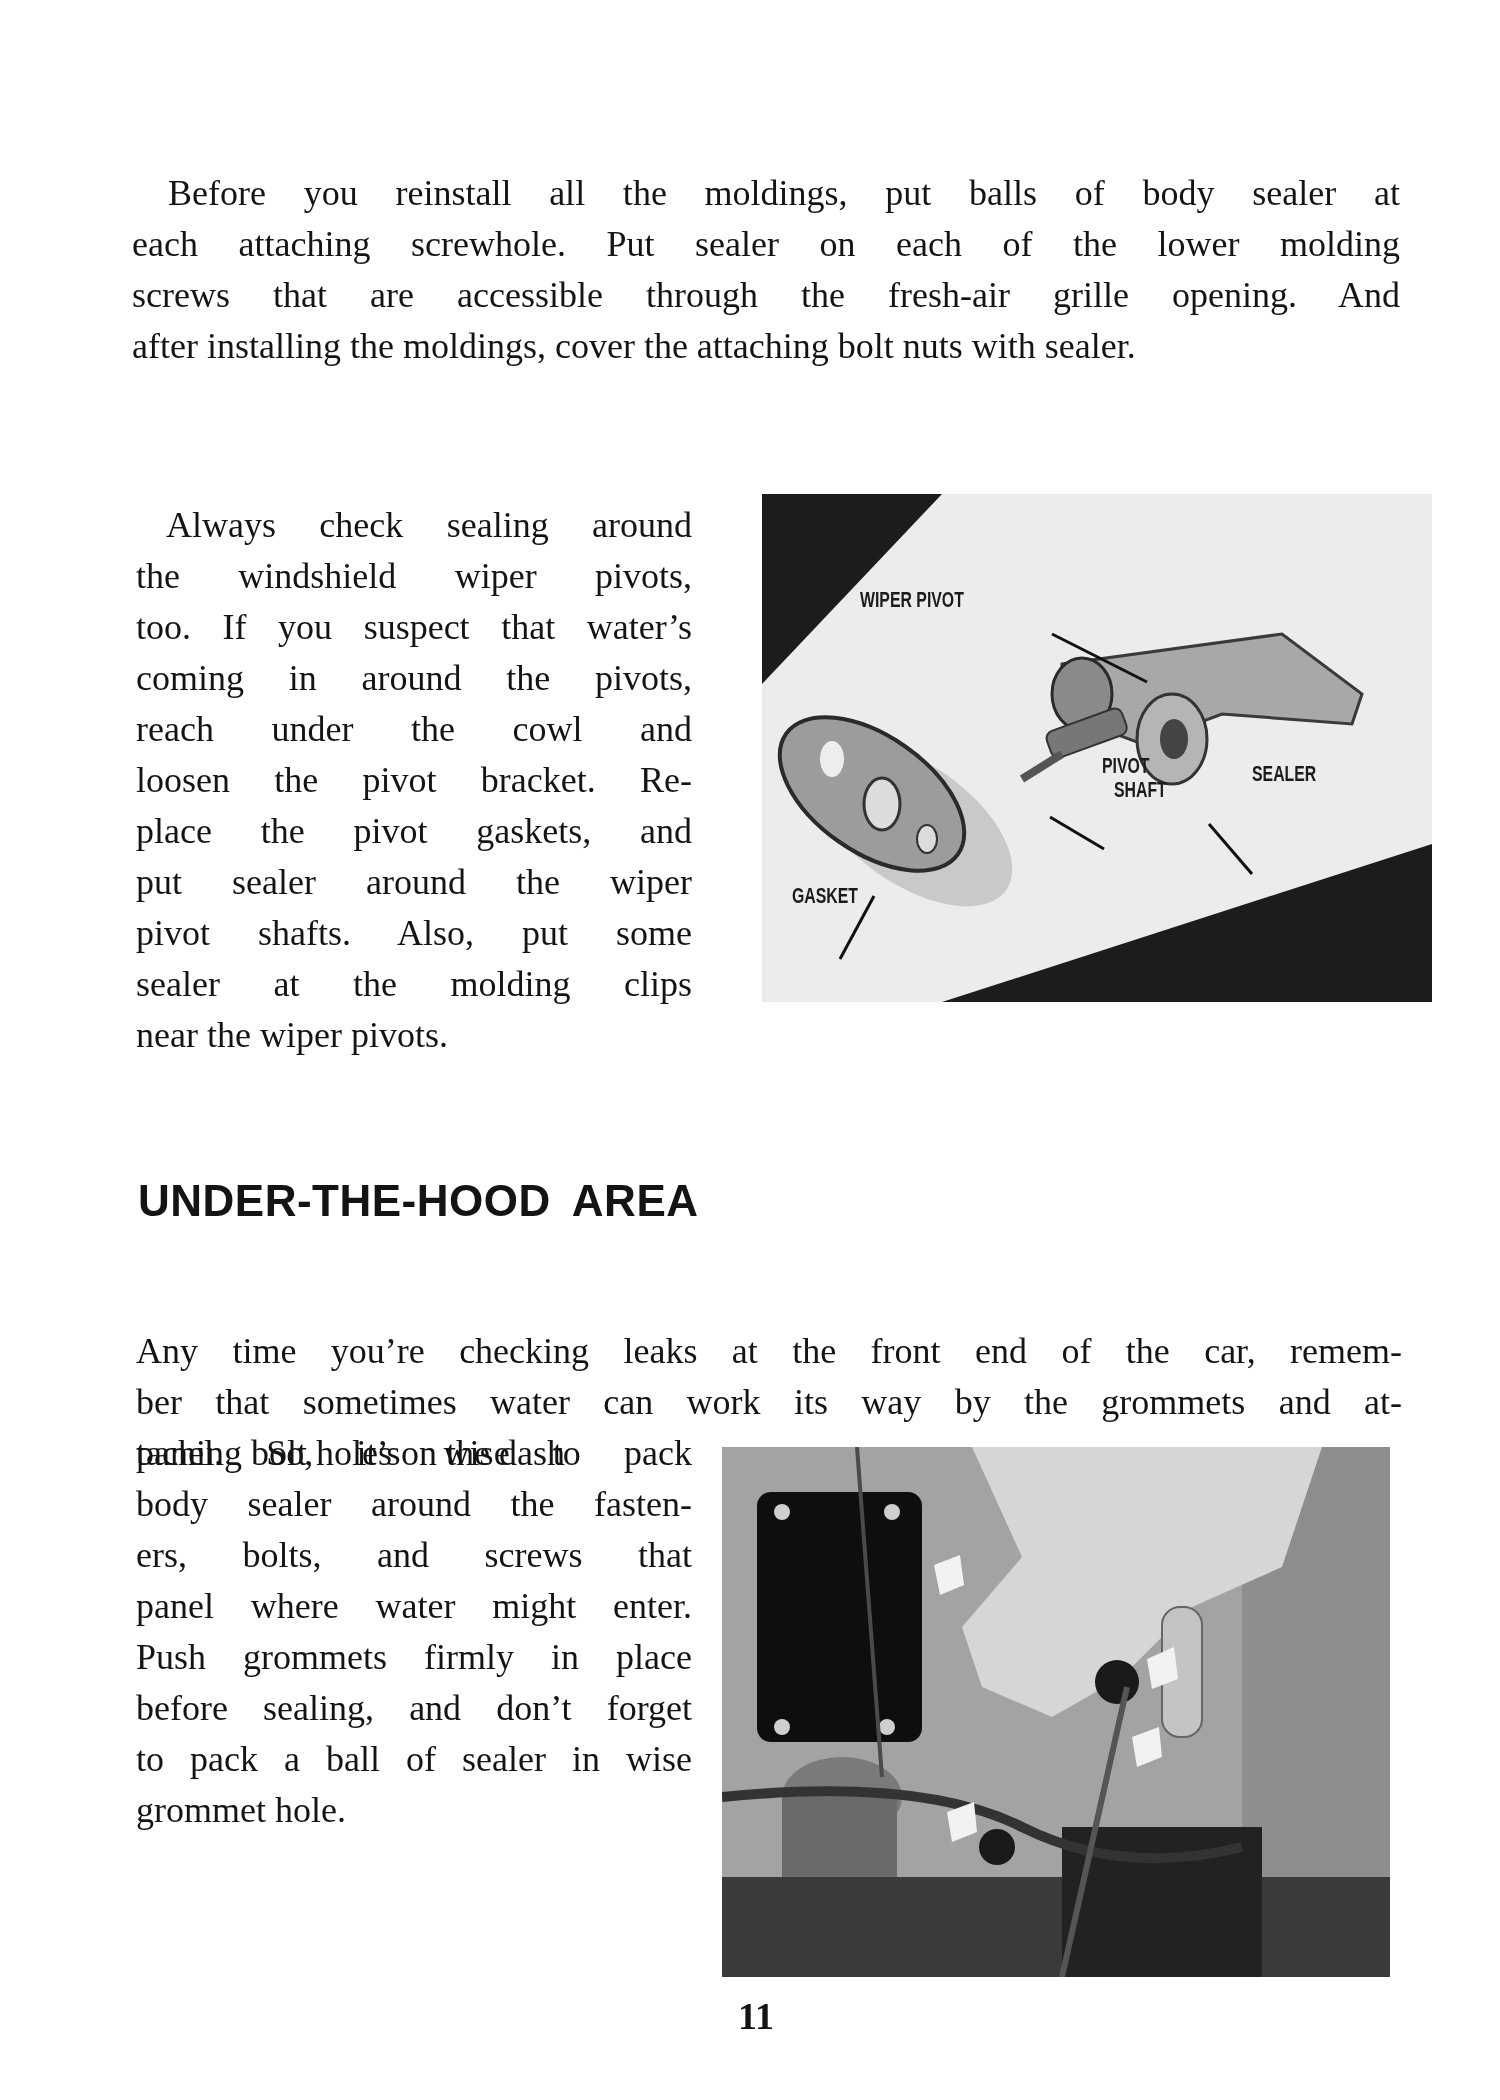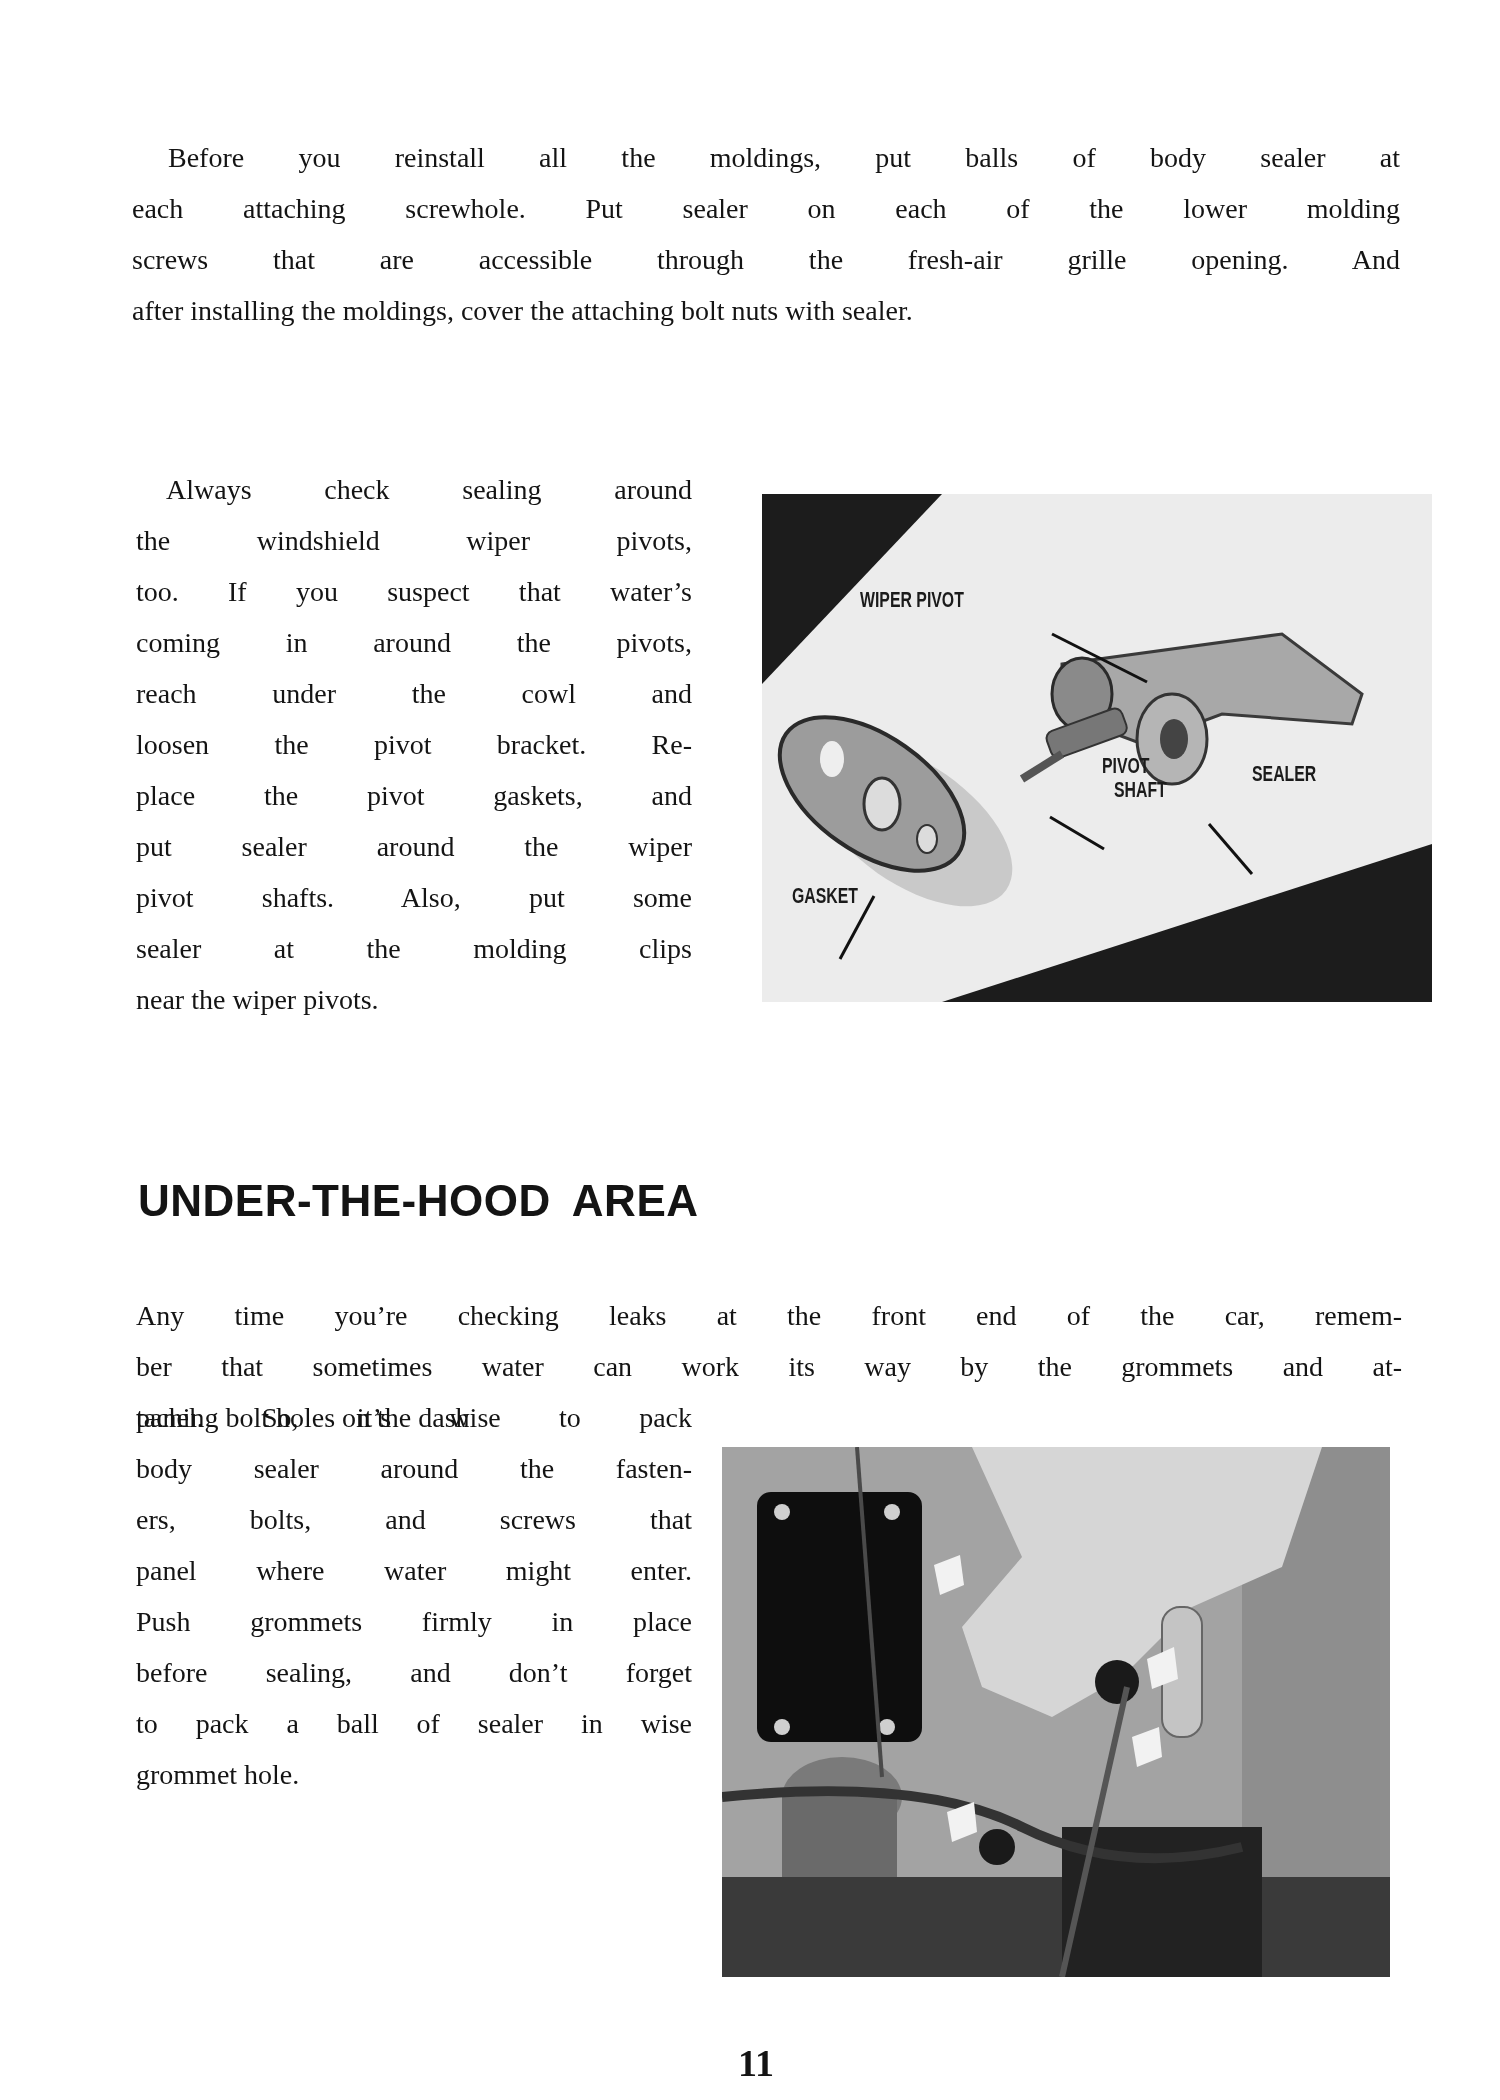--- a/index.html
+++ b/index.html
@@ -1,27 +1,27 @@
 <!DOCTYPE html>
 <html><head>
 <meta charset="utf-8">
 <style>
   html, body { margin: 0; padding: 0; background: #ffffff; }
   body { width: 1500px; height: 2100px; position: relative; overflow: hidden;
          font-family: "Liberation Serif", "DejaVu Serif", serif; color: #141414; }
-  .para { position: absolute; font-size: 28px; line-height: 51px; text-align: justify; }
+  .para { position: absolute; font-size: 36px; line-height: 51px; text-align: justify; margin-top: 36px; }
   .para .line { display: block; text-align: justify; text-align-last: justify; white-space: nowrap; }
   .para .line.last { text-align-last: left; }
   #p1 { left: 132px; top: 132px; width: 1268px; }
   #p2 { left: 136px; top: 464px; width: 556px; }
   #p3 { left: 136px; top: 1290px; width: 1266px; }
   #p4 { left: 136px; top: 1392px; width: 556px; }
   .heading { position: absolute; left: 138px; top: 1176px; font-family: Liberation Sans, sans-serif;
              font-weight: bold; font-size: 44px; letter-spacing: 0.5px; word-spacing: 10px; }
-  .pagenum { position: absolute; left: 738px; top: 1994px; font-size: 38px; font-weight: bold; margin-top: 47px; }
+  .pagenum { position: absolute; left: 738px; top: 1994px; font-size: 38px; font-weight: bold; }
   .photo { position: absolute; overflow: hidden; }
   #photo1 { left: 722px; top: 494px; width: 670px; height: 508px; background: #ececec; margin-left: 40px; }
   #photo2 { left: 722px; top: 1447px; width: 668px; height: 530px; background: #9a9a9a; }
   .callout { position: absolute; font-family: "Liberation Sans", "DejaVu Sans", sans-serif; font-weight: bold;
              font-size: 22px; transform: scaleX(0.72); transform-origin: left top; color: #1b1b1b; line-height: 24px; }
 </style>
 </head>
 <body>
 
 <div id="p1" class="para">

